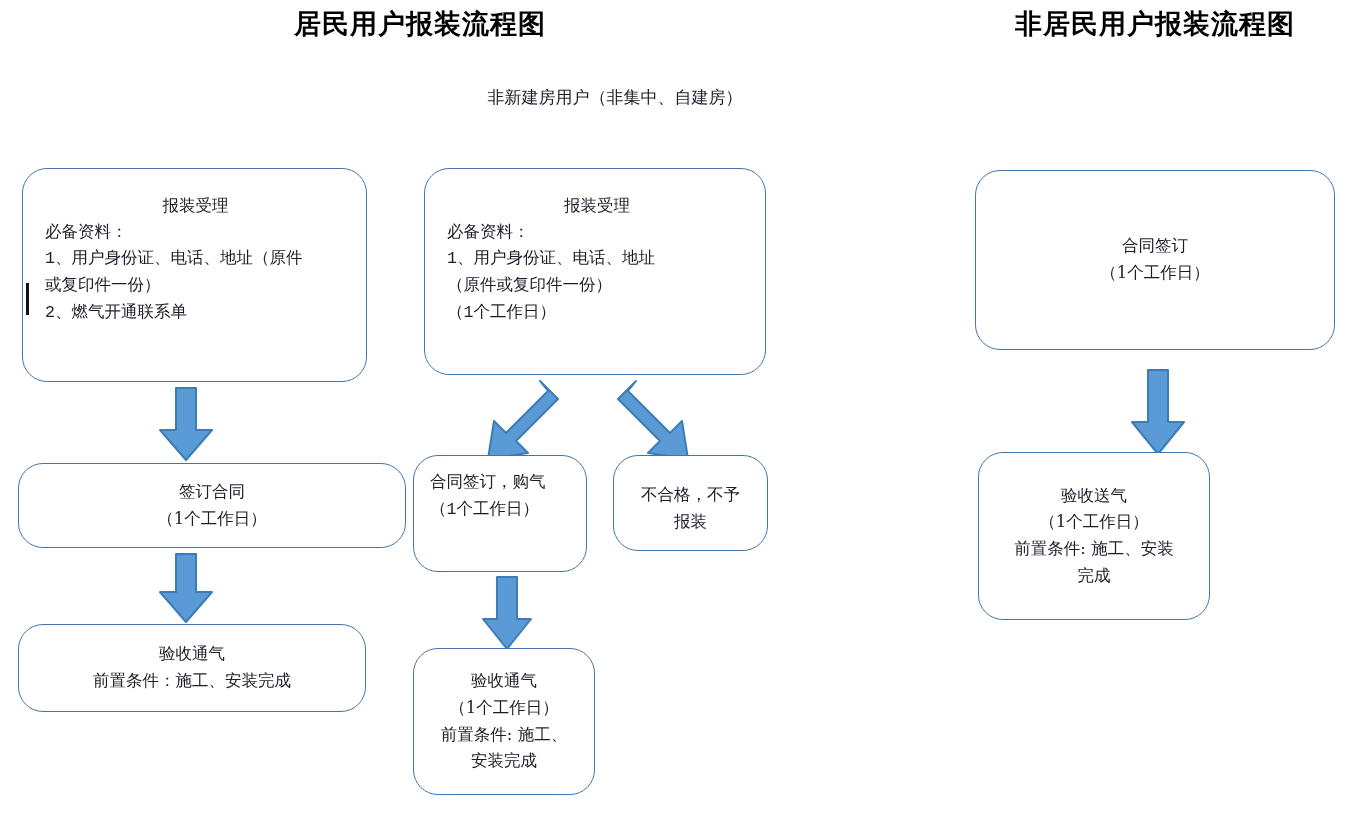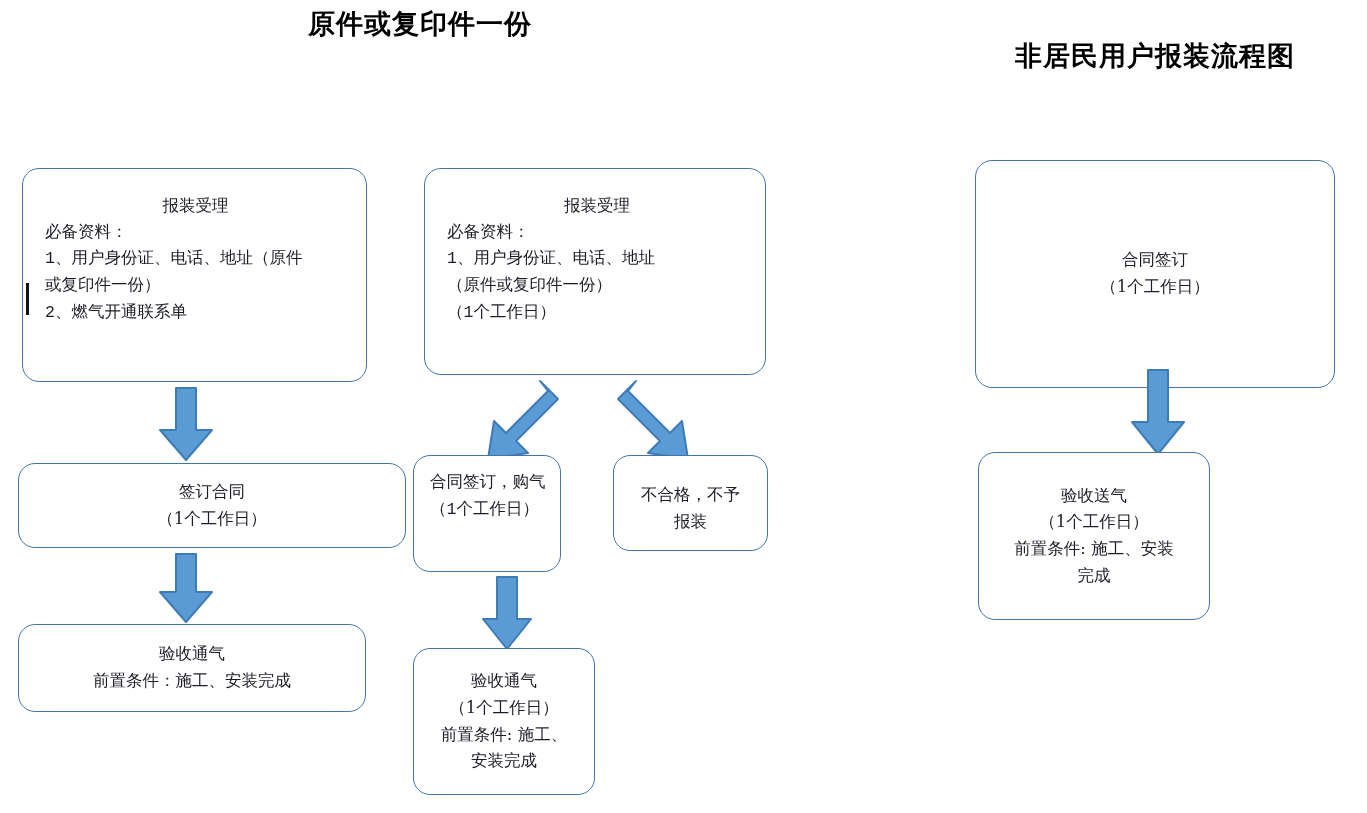--- a/index.html
+++ b/index.html
@@ -31,21 +31,21 @@
   .column-subtitle {
     font-size: 17px;
     text-align: center;
     white-space: nowrap;
     color: #1c1c28;
   }
 
   
   .flow-box {
     border: 1.6px solid #4575a8;
-    border-radius: 17px;
+    border-radius: 25px;
     background: #ffffff;
     display: flex;
     flex-direction: column;
     justify-content: center;
     color: #1c1c28;
     font-size: 16.5px;
     line-height: 1.62;
   }
   .flow-box.center-text { align-items: center; text-align: center; }
   .flow-box.top-align { justify-content: flex-start; }
@@ -73,25 +73,26 @@
   .text-caret {
     width: 3px;
     background: #111111;
   }
 </style>
 </head>
 <body>
 
 <div class="canvas">
 
-  <div class="abs diagram-title" style="left:240px; top:6px; width:360px;">原件或复印件一份</div>
+  <div class="abs diagram-title" style="left:240px; top:6px; width:360px;">居民用户报装流程图</div>
 
-  <div class="abs diagram-title" style="left:955px; top:6px; width:400px;margin-top:32px;">非居民用户报装流程图</div>
+  <div class="abs diagram-title" style="left:955px; top:6px; width:400px;">非居民用户报装流程图</div>
 
 
+  <div class="abs column-subtitle" style="left:425px; top:86px; width:380px;">非新建房用户（非集中、自建房）</div>
 
 
   <div class="abs flow-box top-align" style="left:22px; top:168px; width:345px; height:214px; padding:24px 20px 0 22px;">
     <div class="box-heading">报装受理</div>
     <div class="box-body left">必备资料：
 1、用户身份证、电话、地址（原件
 或复印件一份）
 2、燃气开通联系单</div>
   </div>
 
@@ -132,21 +133,21 @@
       <polygon points="64,2 82,20 40,62 52,74 12,80 18,42 30,54 72,12" fill="#5b9bd5" stroke="#3d7cb8" stroke-width="2" stroke-linejoin="round" transform="translate(-2,0)"></polygon>
     </svg>
   </div>
 
   <div class="arrow" style="left:612px; top:379px;">
     <svg width="86" height="84" viewBox="0 0 86 84">
       <polygon points="22,2 4,20 46,62 34,74 74,80 68,42 56,54 14,12" fill="#5b9bd5" stroke="#3d7cb8" stroke-width="2" stroke-linejoin="round" transform="translate(2,0)"></polygon>
     </svg>
   </div>
 
-  <div class="abs flow-box top-align" style="left:413px; top:455px; width:148px; height:117px; padding:14px 10px 0 16px;">
+  <div class="abs flow-box top-align" style="left:413px; top:455px; width:174px; height:117px; padding:14px 10px 0 16px;">
     <div class="box-body left">合同签订，购气
 （1个工作日）</div>
   </div>
 
   <div class="abs flow-box center-text" style="left:613px; top:455px; width:155px; height:96px; padding:12px 10px 0;">
     <div class="box-body center">不合格，不予
 报装</div>
   </div>
 
   <div class="arrow" style="left:481px; top:575px;">
@@ -155,21 +156,21 @@
     </svg>
   </div>
 
   <div class="abs flow-box center-text" style="left:413px; top:648px; width:182px; height:147px; padding:0 8px;">
     <div class="box-body center">验收通气
 （1个工作日）
 前置条件: 施工、
 安装完成</div>
   </div>
 
-  <div class="abs flow-box center-text" style="left:975px; top:160px; width:360px; height:228px; padding:0 28px;">
+  <div class="abs flow-box center-text" style="left:975px; top:170px; width:360px; height:180px; padding:0 28px;">
     <div class="box-body center">合同签订
 （1个工作日）</div>
   </div>
 
   <div class="arrow" style="left:1130px; top:368px;">
     <svg width="56" height="88" viewBox="0 0 56 88">
       <polygon points="18,2 38,2 38,54 54,54 28,86 2,54 18,54" fill="#5b9bd5" stroke="#3d7cb8" stroke-width="2" stroke-linejoin="round"></polygon>
     </svg>
   </div>
 

